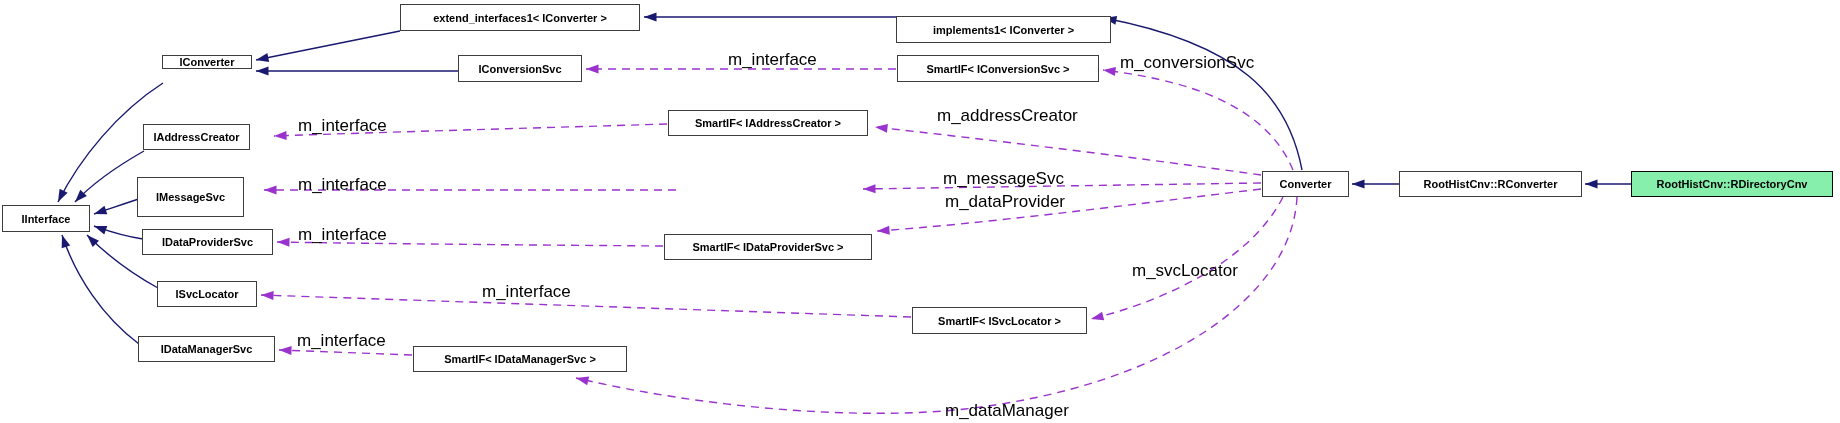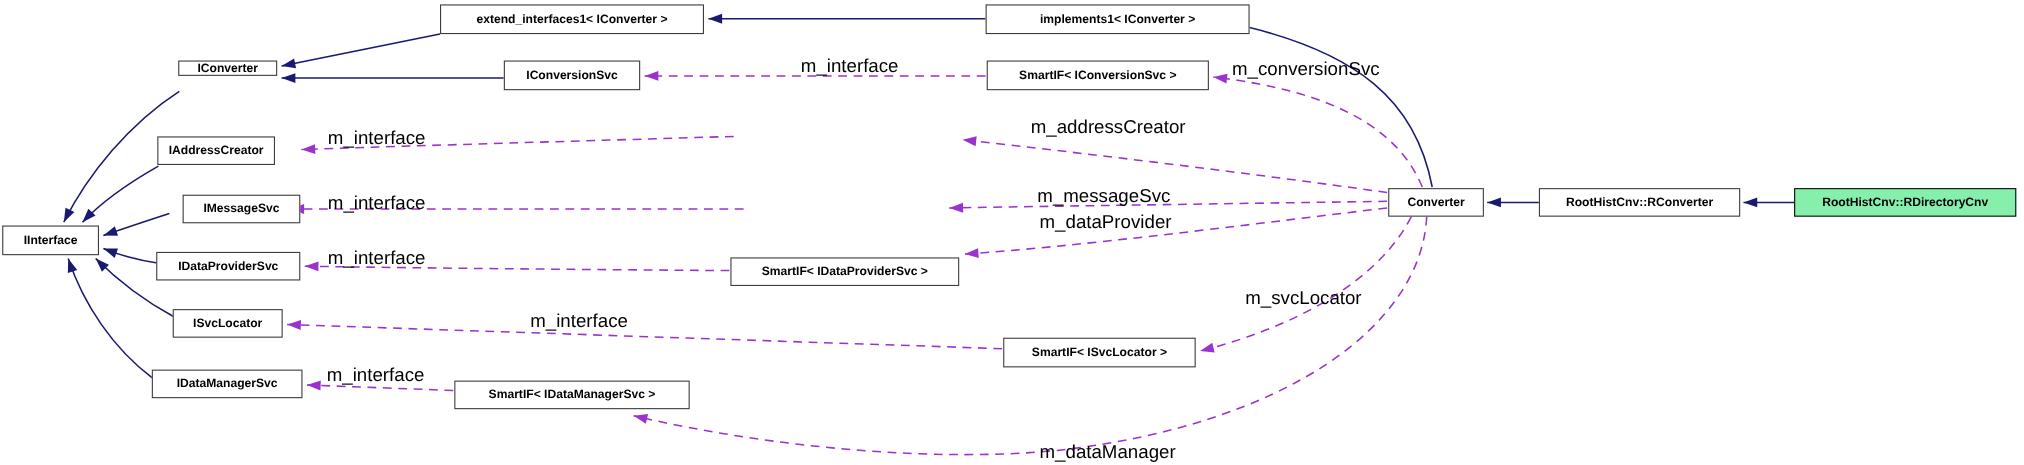--- a/index.html
+++ b/index.html
@@ -52,26 +52,27 @@
       <path d="M 1261,189 C 1120,206 980,224 877,231" marker-end="url(#arrowPurple)"></path>
       <path d="M 663,246 C 535,245 400,244 277,242" marker-end="url(#arrowPurple)"></path>
       <path d="M 1283,197 C 1252,258 1172,299 1091,319" marker-end="url(#arrowPurple)"></path>
       <path d="M 911,317 L 261,295" marker-end="url(#arrowPurple)"></path>
       <path d="M 1297,197 C 1292,298 1165,386 965,409 C 855,421 700,407 576,378" marker-end="url(#arrowPurple)"></path>
       <path d="M 412,355 L 279,350" marker-end="url(#arrowPurple)"></path>
     </g>
   </svg>
 
   <div class="node" style="left:400px;top:4px;width:240px;height:27px">extend_interfaces1&lt; IConverter &gt;</div>
-  <div class="node" style="left:896px;top:4px;width:240px;height:27px">implements1&lt; IConverter &gt;</div>
+  <div class="node" style="left:896px;top:16px;width:215px;height:27px">implements1&lt; IConverter &gt;</div>
   <div class="node" style="left:162px;top:55px;width:90px;height:14px">IConverter</div>
   <div class="node" style="left:458px;top:55px;width:124px;height:27px">IConversionSvc</div>
   <div class="node" style="left:897px;top:55px;width:202px;height:27px">SmartIF&lt; IConversionSvc &gt;</div>
   <div class="node" style="left:143px;top:124px;width:107px;height:26px">IAddressCreator</div>
-  <div class="node" style="left:166px;top:177px;width:107px;height:26px">IMessageSvc</div>
+  <div class="node" style="left:668px;top:110px;width:200px;height:26px">SmartIF&lt; IAddressCreator &gt;</div>
+  <div class="node" style="left:137px;top:177px;width:107px;height:40px">IMessageSvc</div>
   <div class="node" style="left:2px;top:205px;width:88px;height:27px">IInterface</div>
   <div class="node" style="left:142px;top:229px;width:131px;height:26px">IDataProviderSvc</div>
   <div class="node" style="left:664px;top:234px;width:208px;height:26px">SmartIF&lt; IDataProviderSvc &gt;</div>
   <div class="node" style="left:157px;top:281px;width:100px;height:26px">ISvcLocator</div>
   <div class="node" style="left:912px;top:307px;width:175px;height:27px">SmartIF&lt; ISvcLocator &gt;</div>
   <div class="node" style="left:138px;top:336px;width:137px;height:26px">IDataManagerSvc</div>
   <div class="node" style="left:413px;top:346px;width:214px;height:26px">SmartIF&lt; IDataManagerSvc &gt;</div>
   <div class="node" style="left:1262px;top:171px;width:87px;height:26px">Converter</div>
   <div class="node" style="left:1399px;top:171px;width:183px;height:26px">RootHistCnv::RConverter</div>
   <div class="node selected" style="left:1631px;top:171px;width:202px;height:26px">RootHistCnv::RDirectoryCnv</div>

